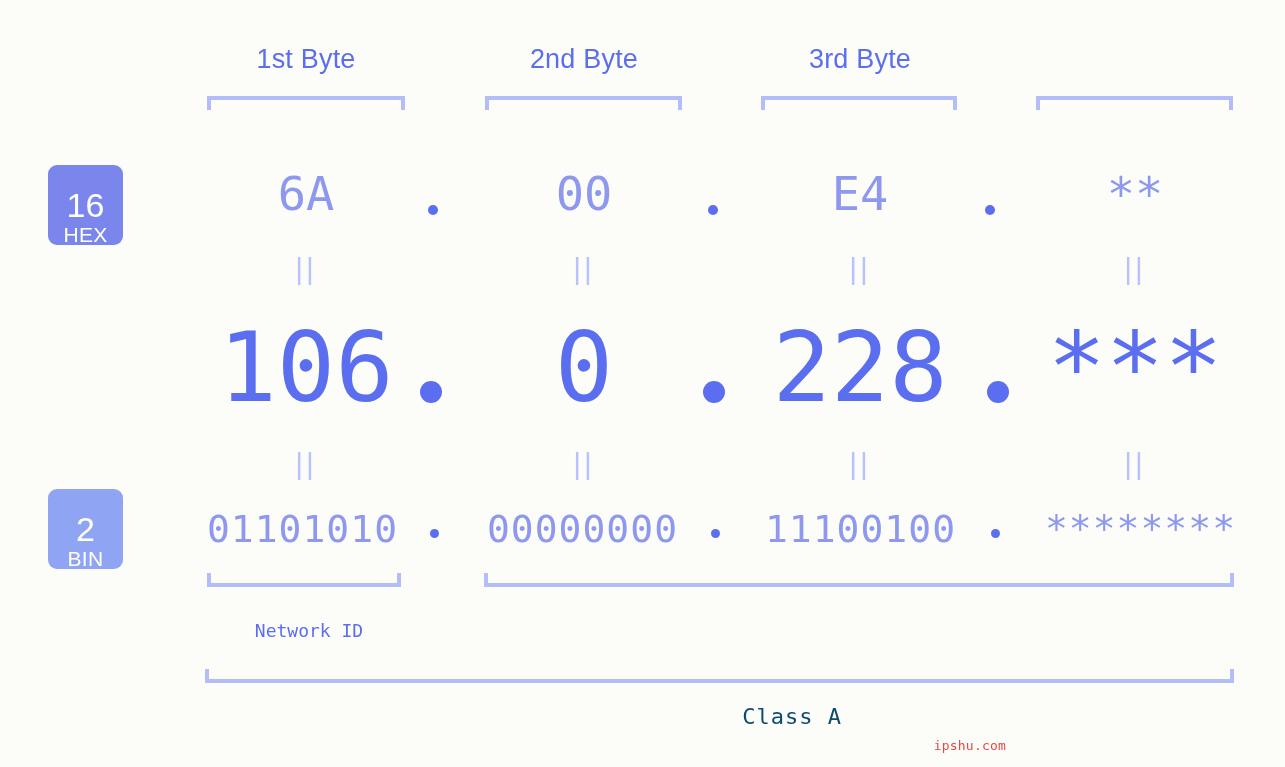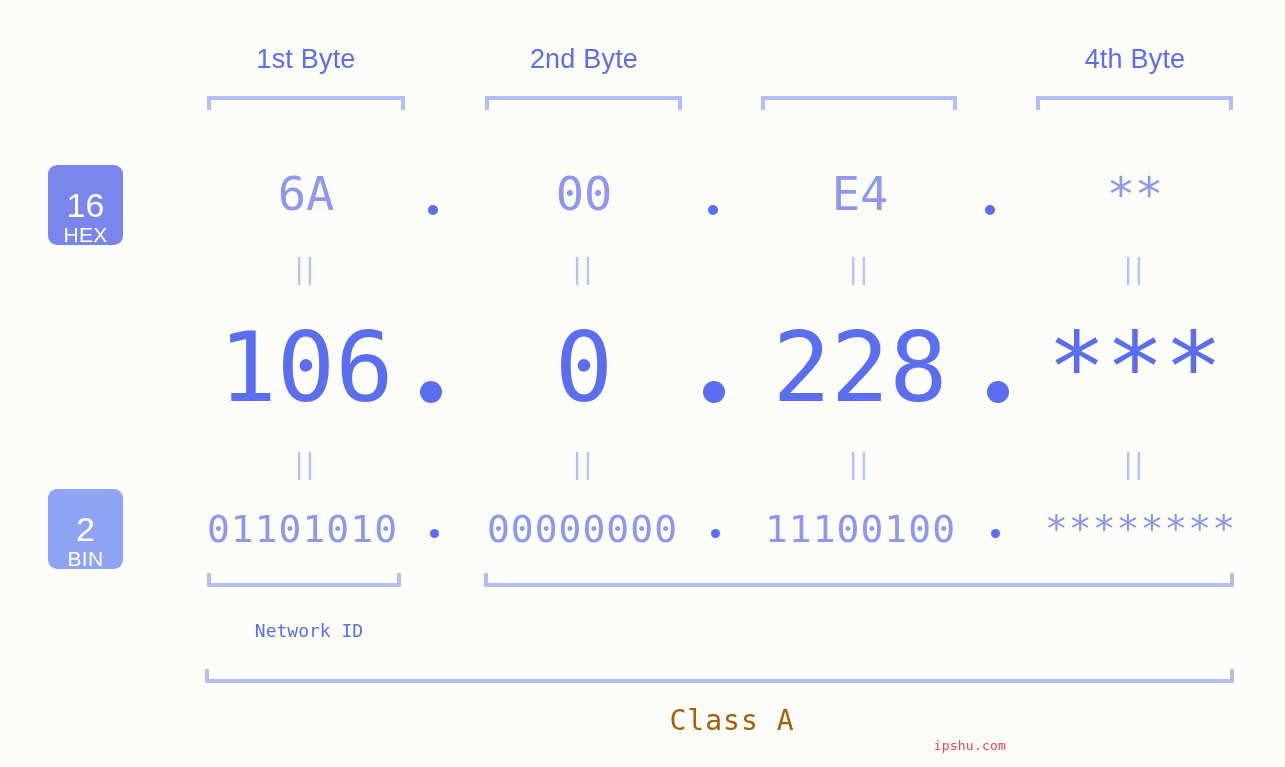--- a/index.html
+++ b/index.html
@@ -140,24 +140,24 @@
     color: #5b6ef0;
     font-size: 18px;
     font-family: "DejaVu Sans Mono", monospace;
     text-align: center;
     white-space: nowrap;
   }
 
   
   .class-label {
     position: absolute;
-    color: #a16207;
-    font-size: 28px;
-    font-family: "DejaVu Sans Mono", monospace;
-    text-align: center;
+    color: #0c4a6e;
+    font-size: 22px;
+    font-family: "DejaVu Sans Mono", monospace;
+    text-align: right;
     white-space: nowrap;
     letter-spacing: 1px;
   }
 
   
   .watermark {
     position: absolute;
     right: 14px;
     bottom: 22px;
     color: #ef4444;
@@ -166,21 +166,21 @@
     letter-spacing: 0.2px;
   }
 </style>
 </head>
 <body>
 
 <div class="stage">
 
   <div class="byte-label" style="left:206px; top:36px; width:200px;">1st Byte</div>
   <div class="byte-label" style="left:484px; top:36px; width:200px;">2nd Byte</div>
-  <div class="byte-label" style="left:1035px; top:36px; width:200px;">4th Byte</div>
+  <div class="byte-label" style="left:760px; top:36px; width:200px;">3rd Byte</div>
 
   <div class="bracket-top" style="left:207px; top:88px; width:198px;"></div>
   <div class="bracket-top" style="left:485px; top:88px; width:197px;"></div>
   <div class="bracket-top" style="left:761px; top:88px; width:196px;"></div>
   <div class="bracket-top" style="left:1036px; top:88px; width:197px;"></div>
 
   <div class="badge badge-hex">
     <span class="num">16</span>
     <span class="nm">HEX</span>
   </div>

